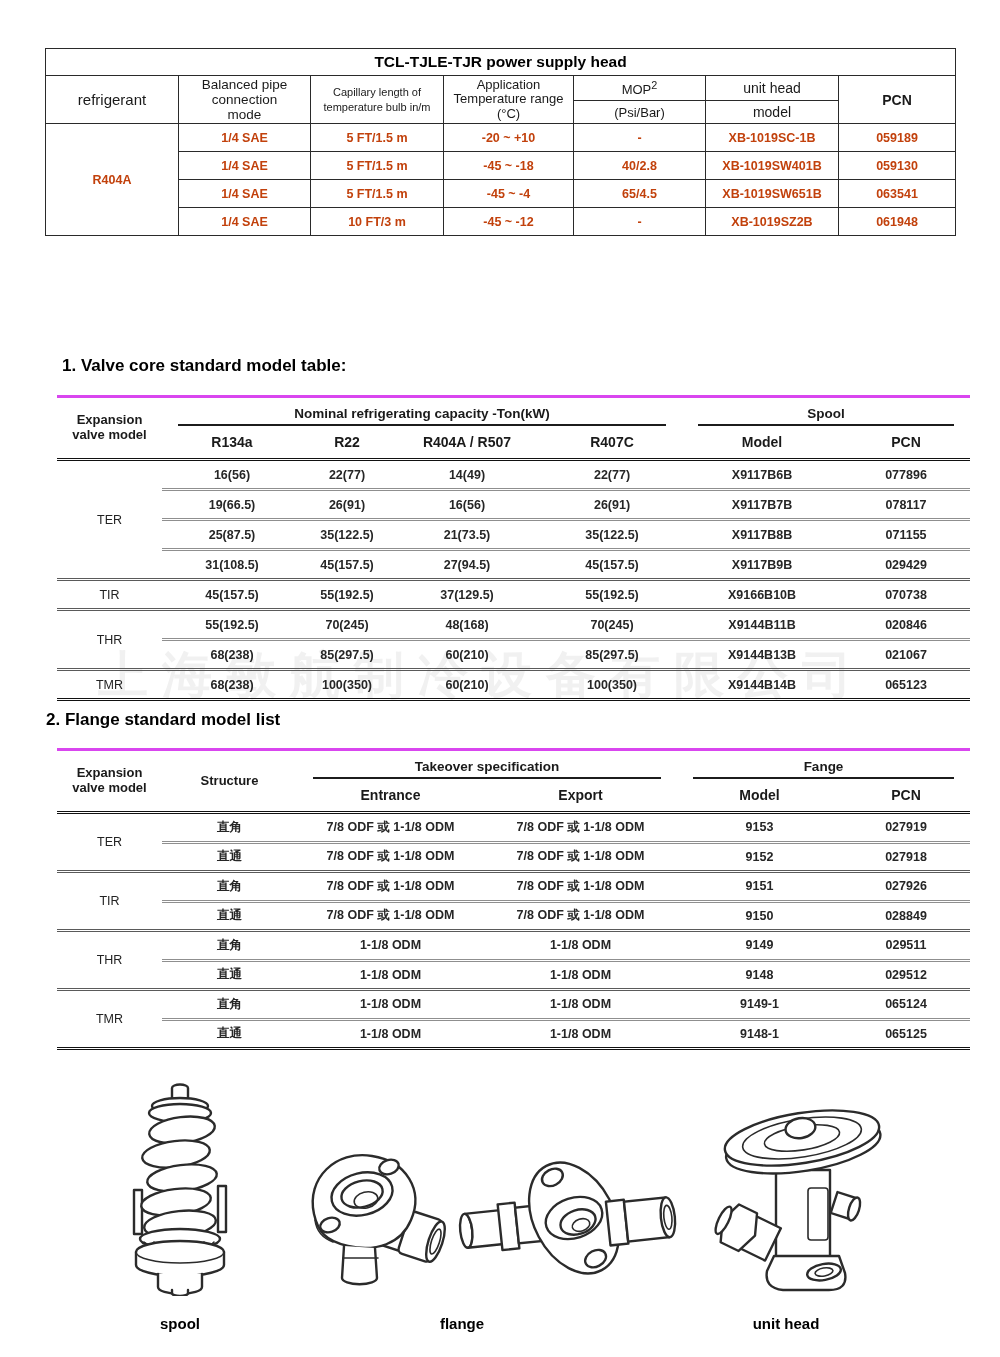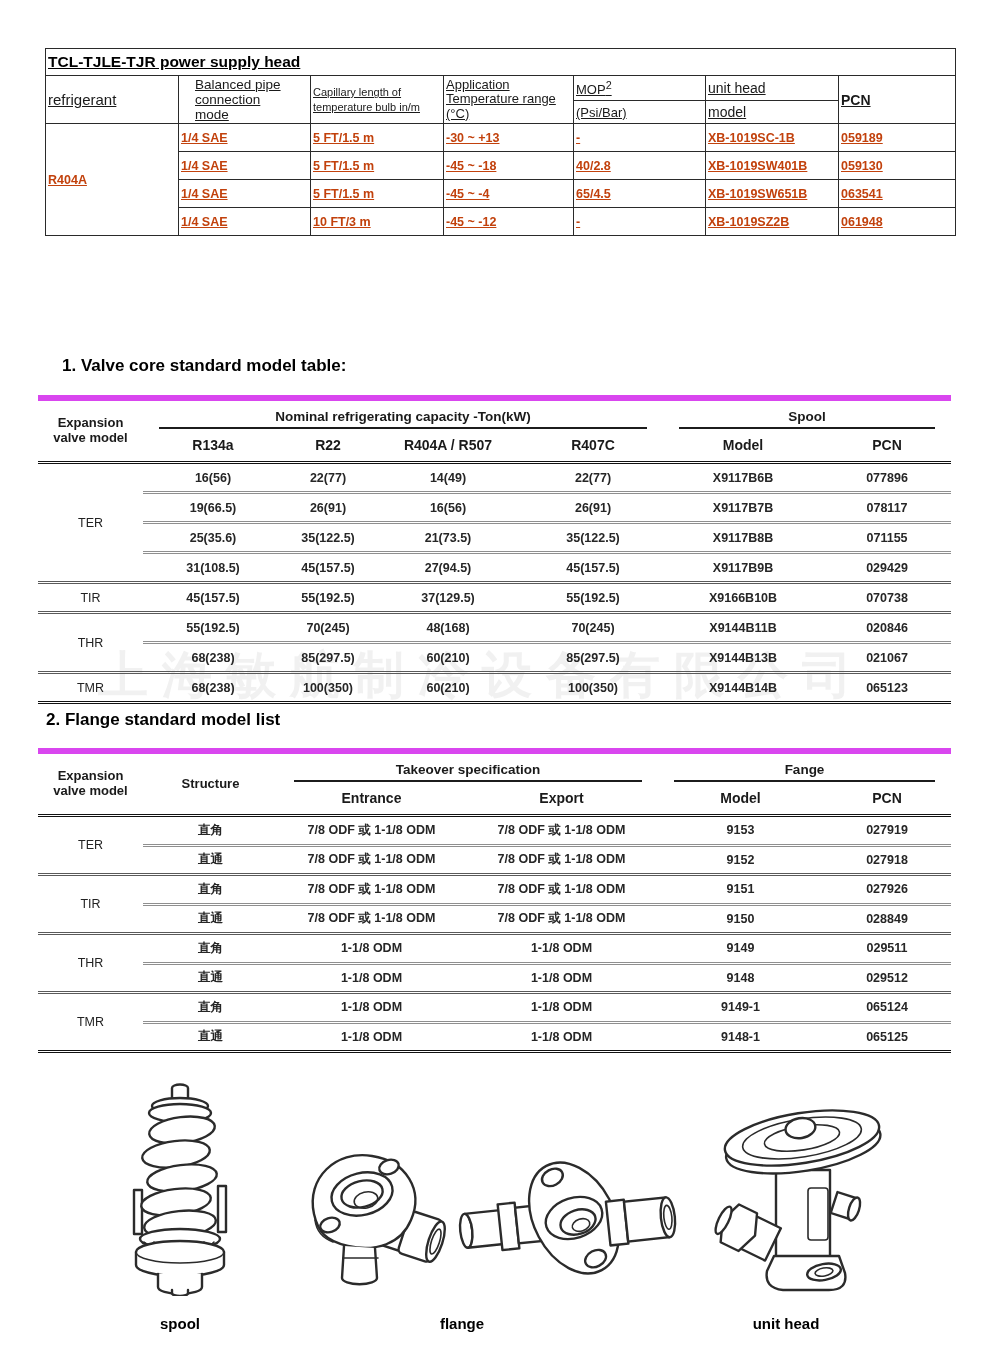--- a/index.html
+++ b/index.html
@@ -7,38 +7,37 @@
     width:1000px;height:1357px;position:relative;background:#ffffff;
     font-family:"Liberation Sans","DejaVu Sans",sans-serif;color:#1a1a1a;
     overflow:hidden;
   }
   
   .grid-table{
     position:absolute;left:45px;top:48px;width:910px;
     border-collapse:collapse;table-layout:fixed;
   }
   .grid-table td{
-    border:1.7px solid #2a2a2a;text-align:left;vertical-align:middle;
+    border:1.7px solid #2a2a2a;text-align:center;vertical-align:middle;
     padding:0 2px;
-    text-decoration:underline;
   }
   .grid-table .title-cell{font-size:15.5px;font-weight:bold;height:26px;color:#000;}
   .h-refrigerant{font-size:15px;}
   .h-balanced{font-size:13.5px;line-height:1.12;padding:0 16px !important;}
   .h-capillary{font-size:11px;line-height:1.3;}
   .h-application{font-size:13px;line-height:1.12;}
   .h-mop{font-size:13px;height:24px;}
   .h-psibar{font-size:13px;height:22px;}
   .h-unithead,.h-model{font-size:14px;}
   .h-pcn{font-size:14px;font-weight:bold;}
   .grid-table tbody td{font-size:12.5px;font-weight:bold;color:#c2410c;height:27px;}
   
   .rule-table{
-    position:absolute;left:38px;width:913px;
-    border-collapse:collapse;table-layout:fixed;border-top:6px solid #d946ef;
+    position:absolute;left:57px;width:913px;
+    border-collapse:collapse;table-layout:fixed;border-top:3px solid #d946ef;
   }
   .rule-table td{padding:0 2px;text-align:center;vertical-align:middle;}
   .rule-table thead .grp{font-size:13.5px;font-weight:bold;height:28px;vertical-align:bottom;}
   .grp-underline{border-bottom:2.4px solid #1c1c1c;margin:0 14px;padding-bottom:3px;}
   .rule-table thead .sub{font-size:14px;font-weight:bold;height:32px;border-bottom:3px double #111;}
   .rule-table thead .corner{
     font-size:13px;font-weight:bold;line-height:1.15;border-bottom:3px double #111;
   }
   .rule-table tbody td{font-size:12.5px;font-weight:bold;color:#262626;height:27px;}
   #flange-table tbody td{height:26.5px;}
@@ -107,21 +106,21 @@
     <tr>
       <td class="h-psibar">(Psi/Bar)</td>
       <td class="h-model">model</td>
     </tr>
   </thead>
   <tbody id="power-body">
       <tr>
         <td rowspan="4">R404A</td>
         <td>1/4 SAE</td>
         <td>5 FT/1.5 m</td>
-        <td>-30 ~ +13</td>
+        <td>-20 ~ +10</td>
         <td>-</td>
         <td>XB-1019SC-1B</td>
         <td>059189</td>
       </tr>
       <tr>
         <td>1/4 SAE</td>
         <td>5 FT/1.5 m</td>
         <td>-45 ~ -18</td>
         <td>40/2.8</td>
         <td>XB-1019SW401B</td>
@@ -191,21 +190,21 @@
       </tr>
       <tr class="row-sub">
         <td>19(66.5)</td>
         <td>26(91)</td>
         <td>16(56)</td>
         <td>26(91)</td>
         <td>X9117B7B</td>
         <td>078117</td>
       </tr>
       <tr class="row-sub">
-        <td>25(35.6)</td>
+        <td>25(87.5)</td>
         <td>35(122.5)</td>
         <td>21(73.5)</td>
         <td>35(122.5)</td>
         <td>X9117B8B</td>
         <td>071155</td>
       </tr>
       <tr class="row-groupend">
         <td>31(108.5)</td>
         <td>45(157.5)</td>
         <td>27(94.5)</td>

